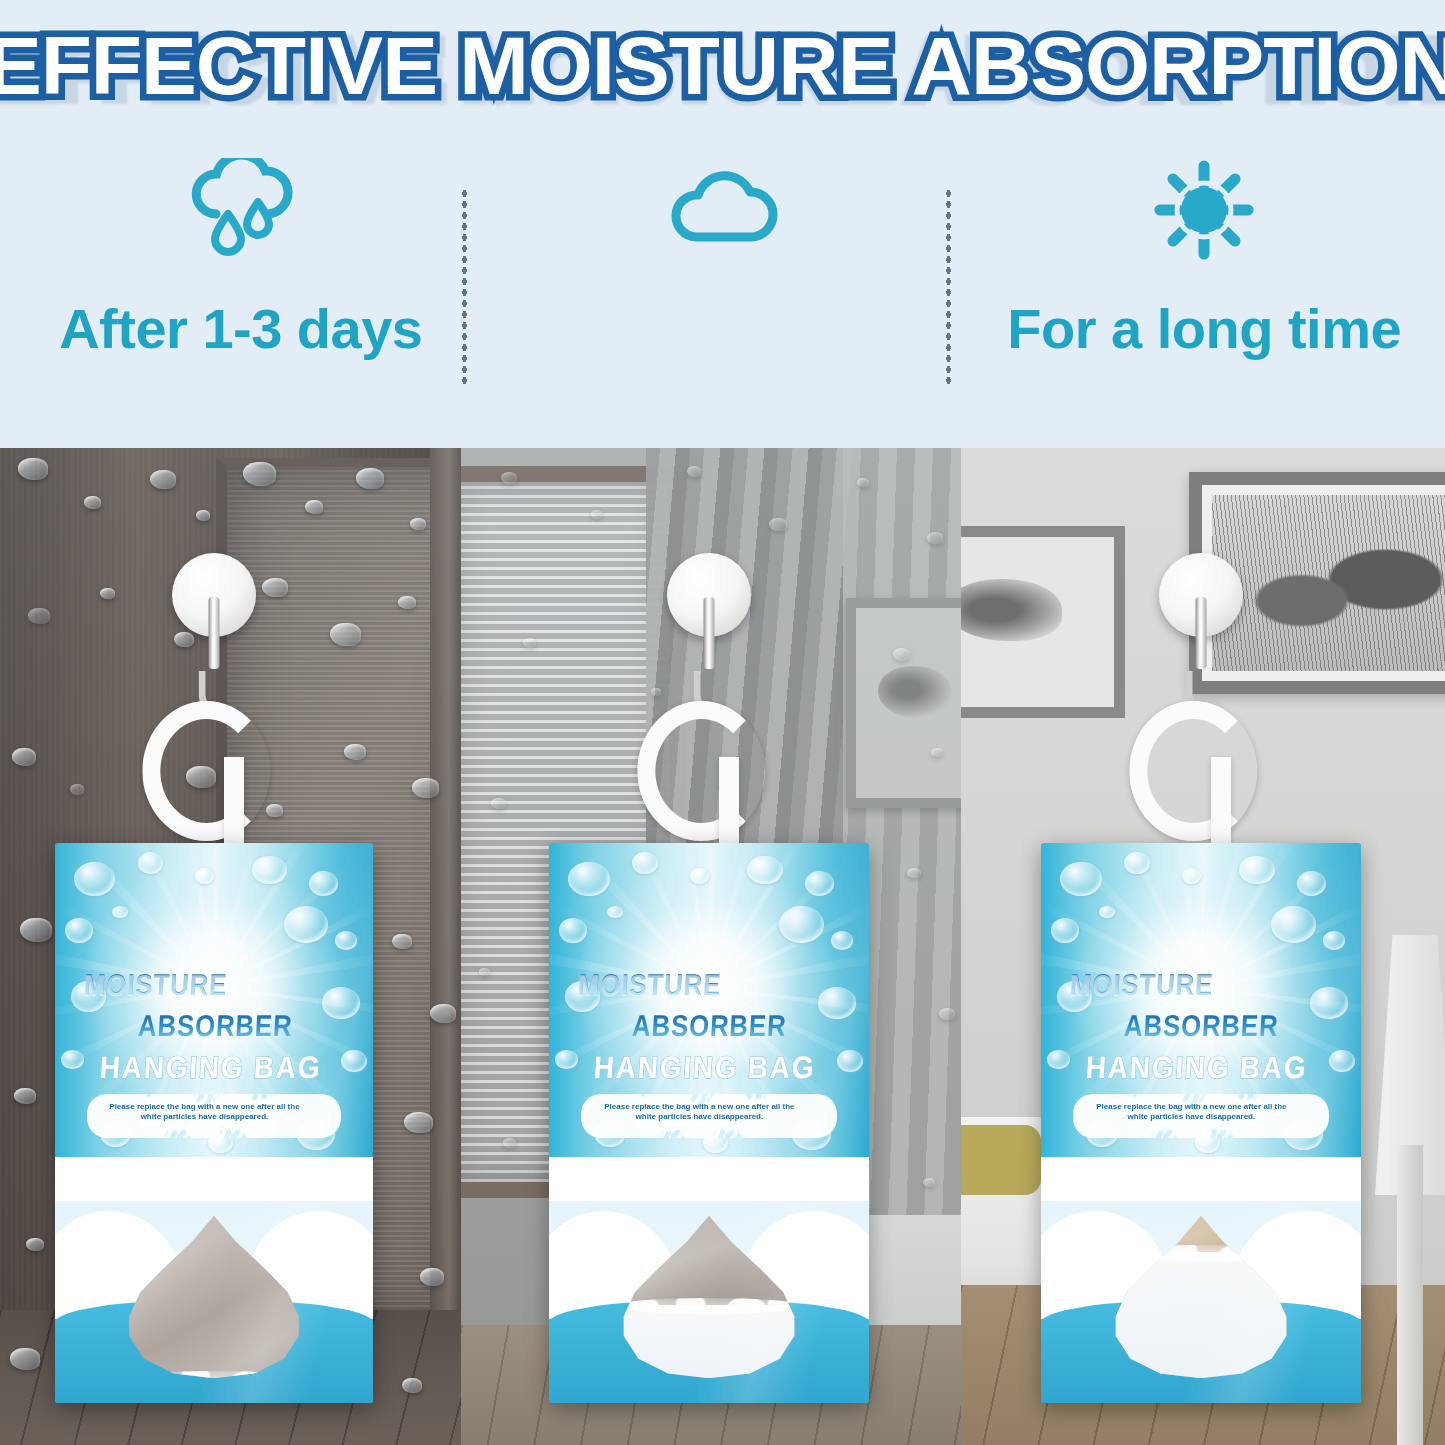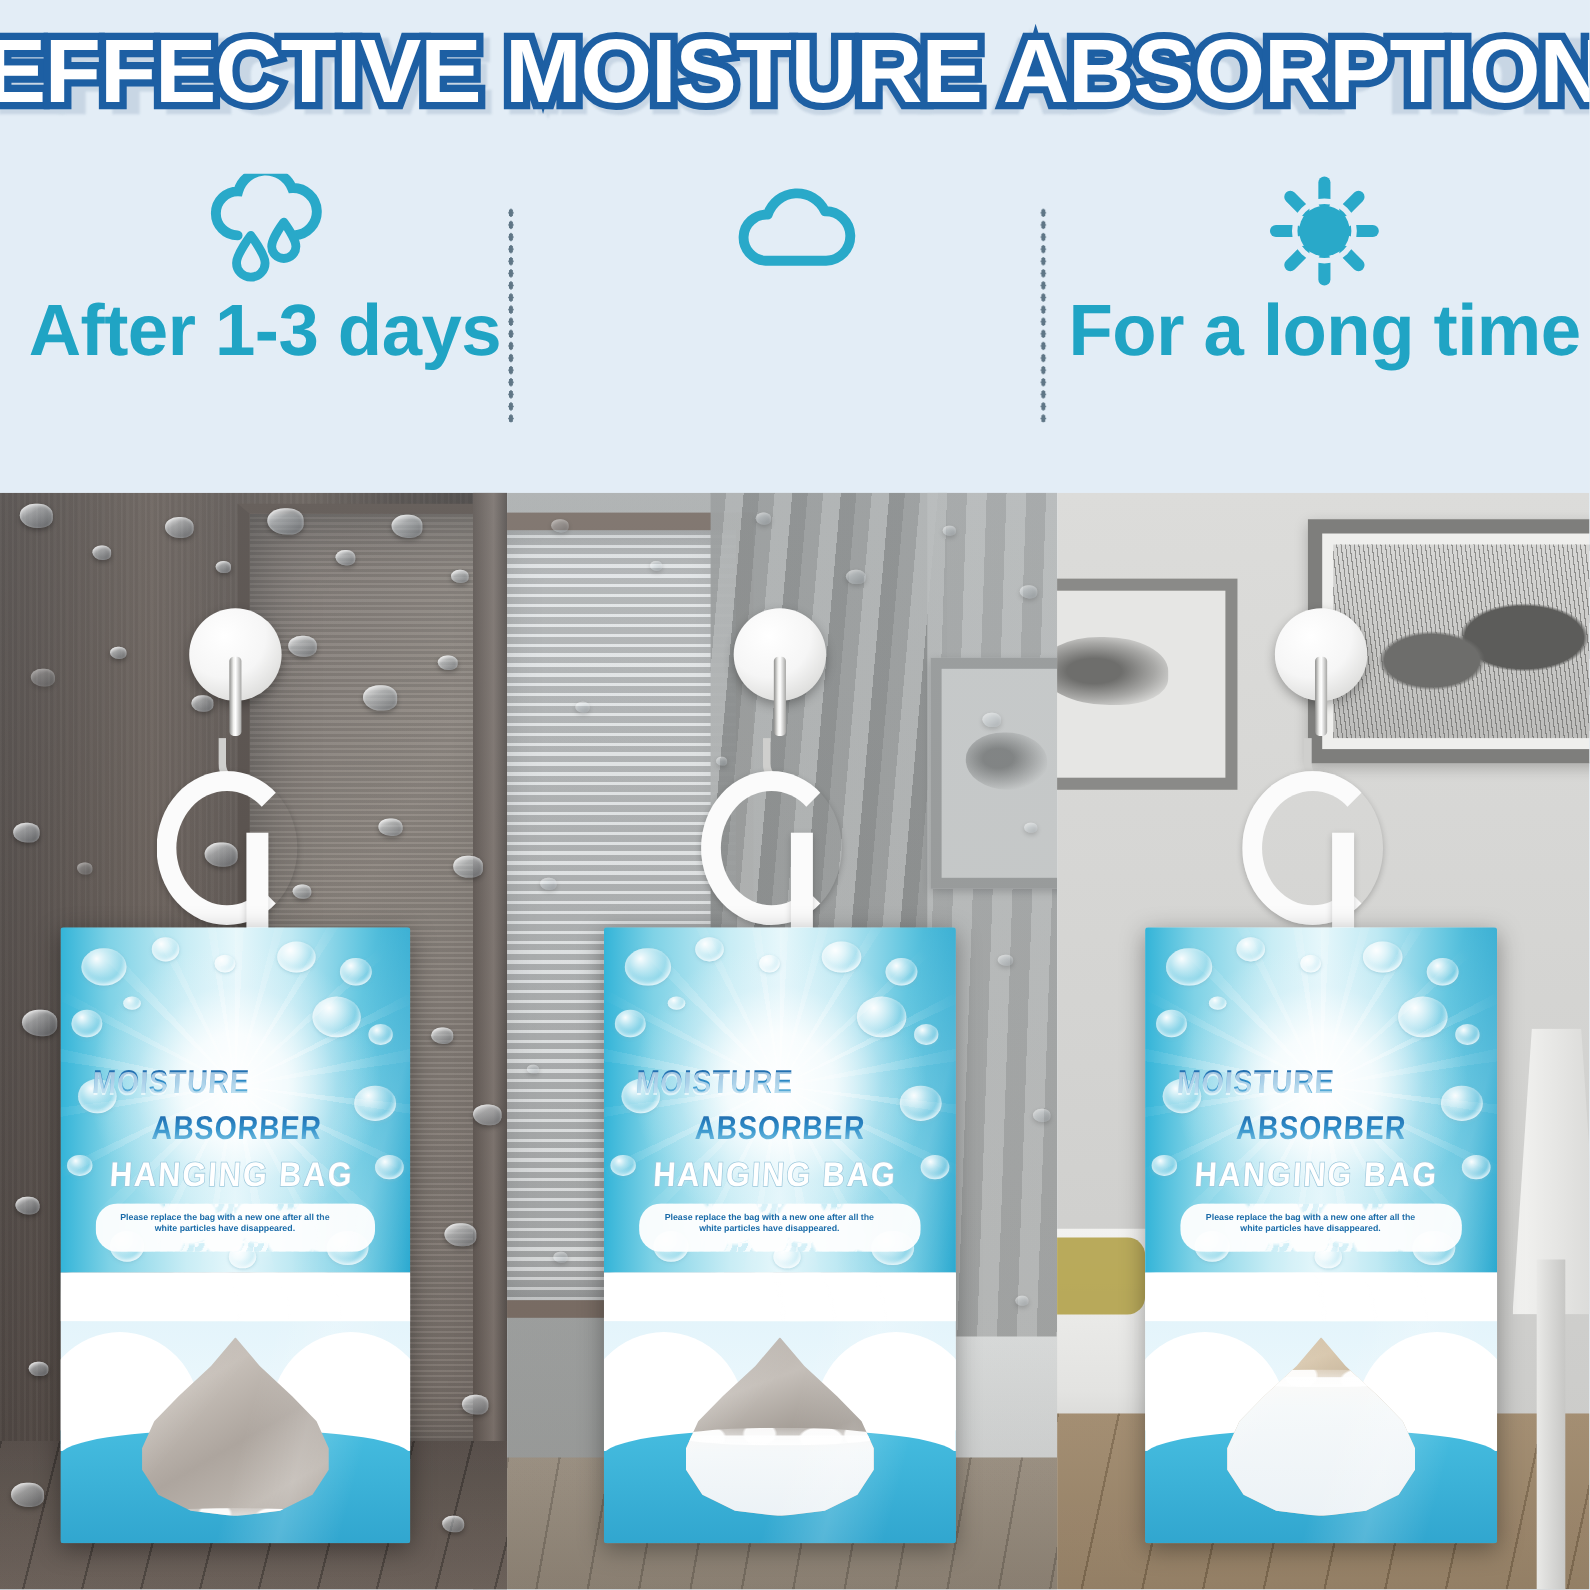--- a/index.html
+++ b/index.html
@@ -47,23 +47,24 @@
   .feature{
     flex:1 1 0;
     display:flex;flex-direction:column;align-items:center;justify-content:flex-start;
     position:relative;
   }
   .feature-icon{
     height:104px;display:flex;align-items:center;justify-content:center;
     margin-top:8px;
   }
   .feature-label{
+    margin-top:34px;
     font-family:"Liberation Sans",sans-serif;
     font-weight:bold;
-    font-size:66px;
+    font-size:56px;
     color:#20a4c4;
     white-space:nowrap;
     letter-spacing:-0.5px;
   }
   .divider{
     position:absolute;top:188px;width:7px;height:196px;
     background-image:radial-gradient(#5f7686 44%, rgba(0,0,0,0) 46%);
     background-size:7px 11px;
     background-repeat:repeat-y;
   }

